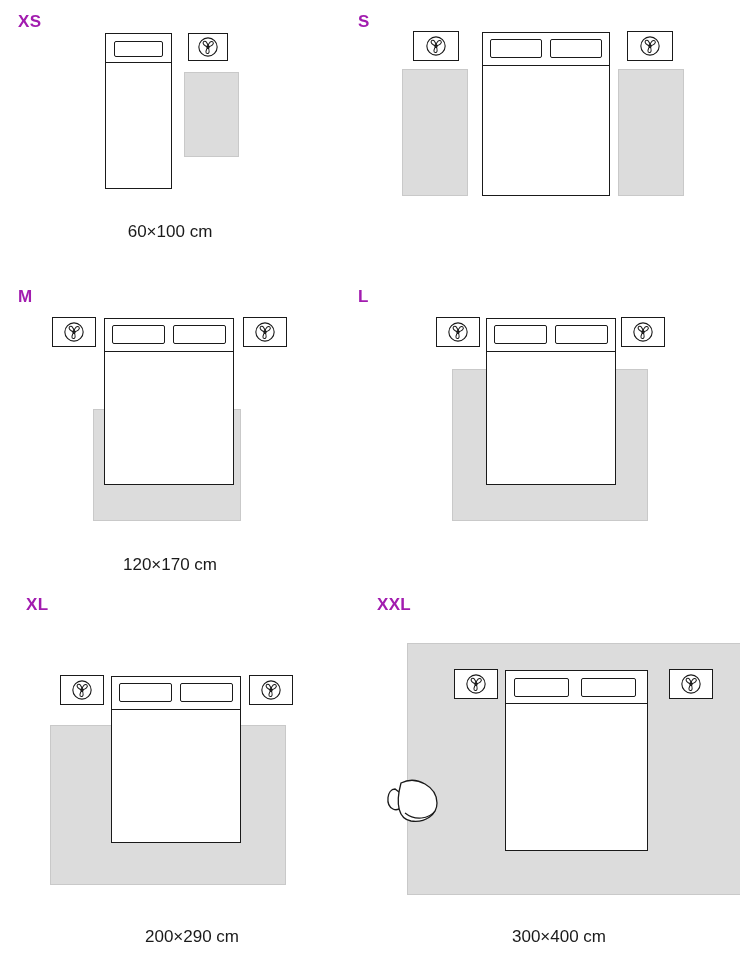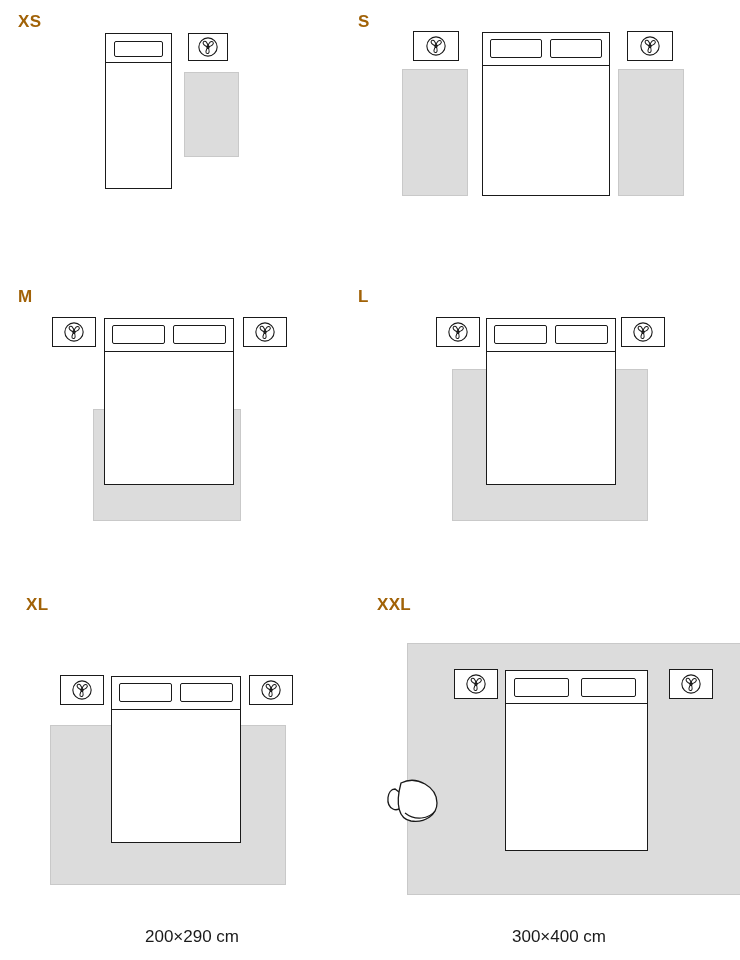--- a/index.html
+++ b/index.html
@@ -21,21 +21,21 @@
     height: 960px;
   }
   .cell {
     position: absolute;
     box-sizing: border-box;
   }
   .size-label {
     font-size: 17px;
     font-weight: bold;
     letter-spacing: 0.3px;
-    color: #a16207;
+    color: #a21caf;
     position: absolute;
   }
   .dim-label {
     font-size: 17px;
     color: #1a1a1a;
     position: absolute;
     width: 100%;
     text-align: center;
   }
   .scene {
@@ -105,20 +105,21 @@
           <path d="M12 12 C14 16, 13.5 19.5, 11.2 19.2 C8.9 18.9, 9.4 15.4, 12 12 Z" fill="none" stroke="#1a1a1a" stroke-width="1.1"></path>
           <circle cx="12" cy="12" r="1.4" fill="none" stroke="#1a1a1a" stroke-width="1.1"></circle>
         </svg>
       </div>
 
       <div class="bed" style="left:105px;top:34px;width:67px;height:127px;"></div>
       <div class="headboard" style="left:105px;top:5px;width:67px;height:30px;"></div>
       <div class="pillow" style="left:114px;top:13px;width:49px;height:16px;"></div>
     </div>
 
+    <div class="dim-label" style="left:0;top:222px;">60×100 cm</div>
   </div>
 
   <div class="cell" style="left:340px;top:0;width:400px;height:260px;">
     <div class="size-label" style="left:18px;top:12px;">S</div>
 
     <div class="scene" style="left:0;top:28px;width:400px;height:170px;">
 
       <div class="rug" style="left:62px;top:41px;width:66px;height:127px;"></div>
       <div class="rug" style="left:278px;top:41px;width:66px;height:127px;"></div>
 
@@ -174,20 +175,21 @@
           <circle cx="12" cy="12" r="1.4" fill="none" stroke="#1a1a1a" stroke-width="1.1"></circle>
         </svg>
       </div>
 
       <div class="bed" style="left:104px;top:38px;width:130px;height:134px;"></div>
       <div class="headboard" style="left:104px;top:5px;width:130px;height:34px;"></div>
       <div class="pillow" style="left:112px;top:12px;width:53px;height:19px;"></div>
       <div class="pillow" style="left:173px;top:12px;width:53px;height:19px;"></div>
     </div>
 
+    <div class="dim-label" style="left:0;top:280px;">120×170 cm</div>
   </div>
 
   <div class="cell" style="left:340px;top:275px;width:400px;height:305px;">
     <div class="size-label" style="left:18px;top:12px;">L</div>
 
     <div class="scene" style="left:0;top:38px;width:400px;height:230px;">
 
       <div class="rug" style="left:112px;top:56px;width:196px;height:152px;"></div>
 
       <div class="nightstand" style="left:96px;top:4px;width:44px;height:30px;">

